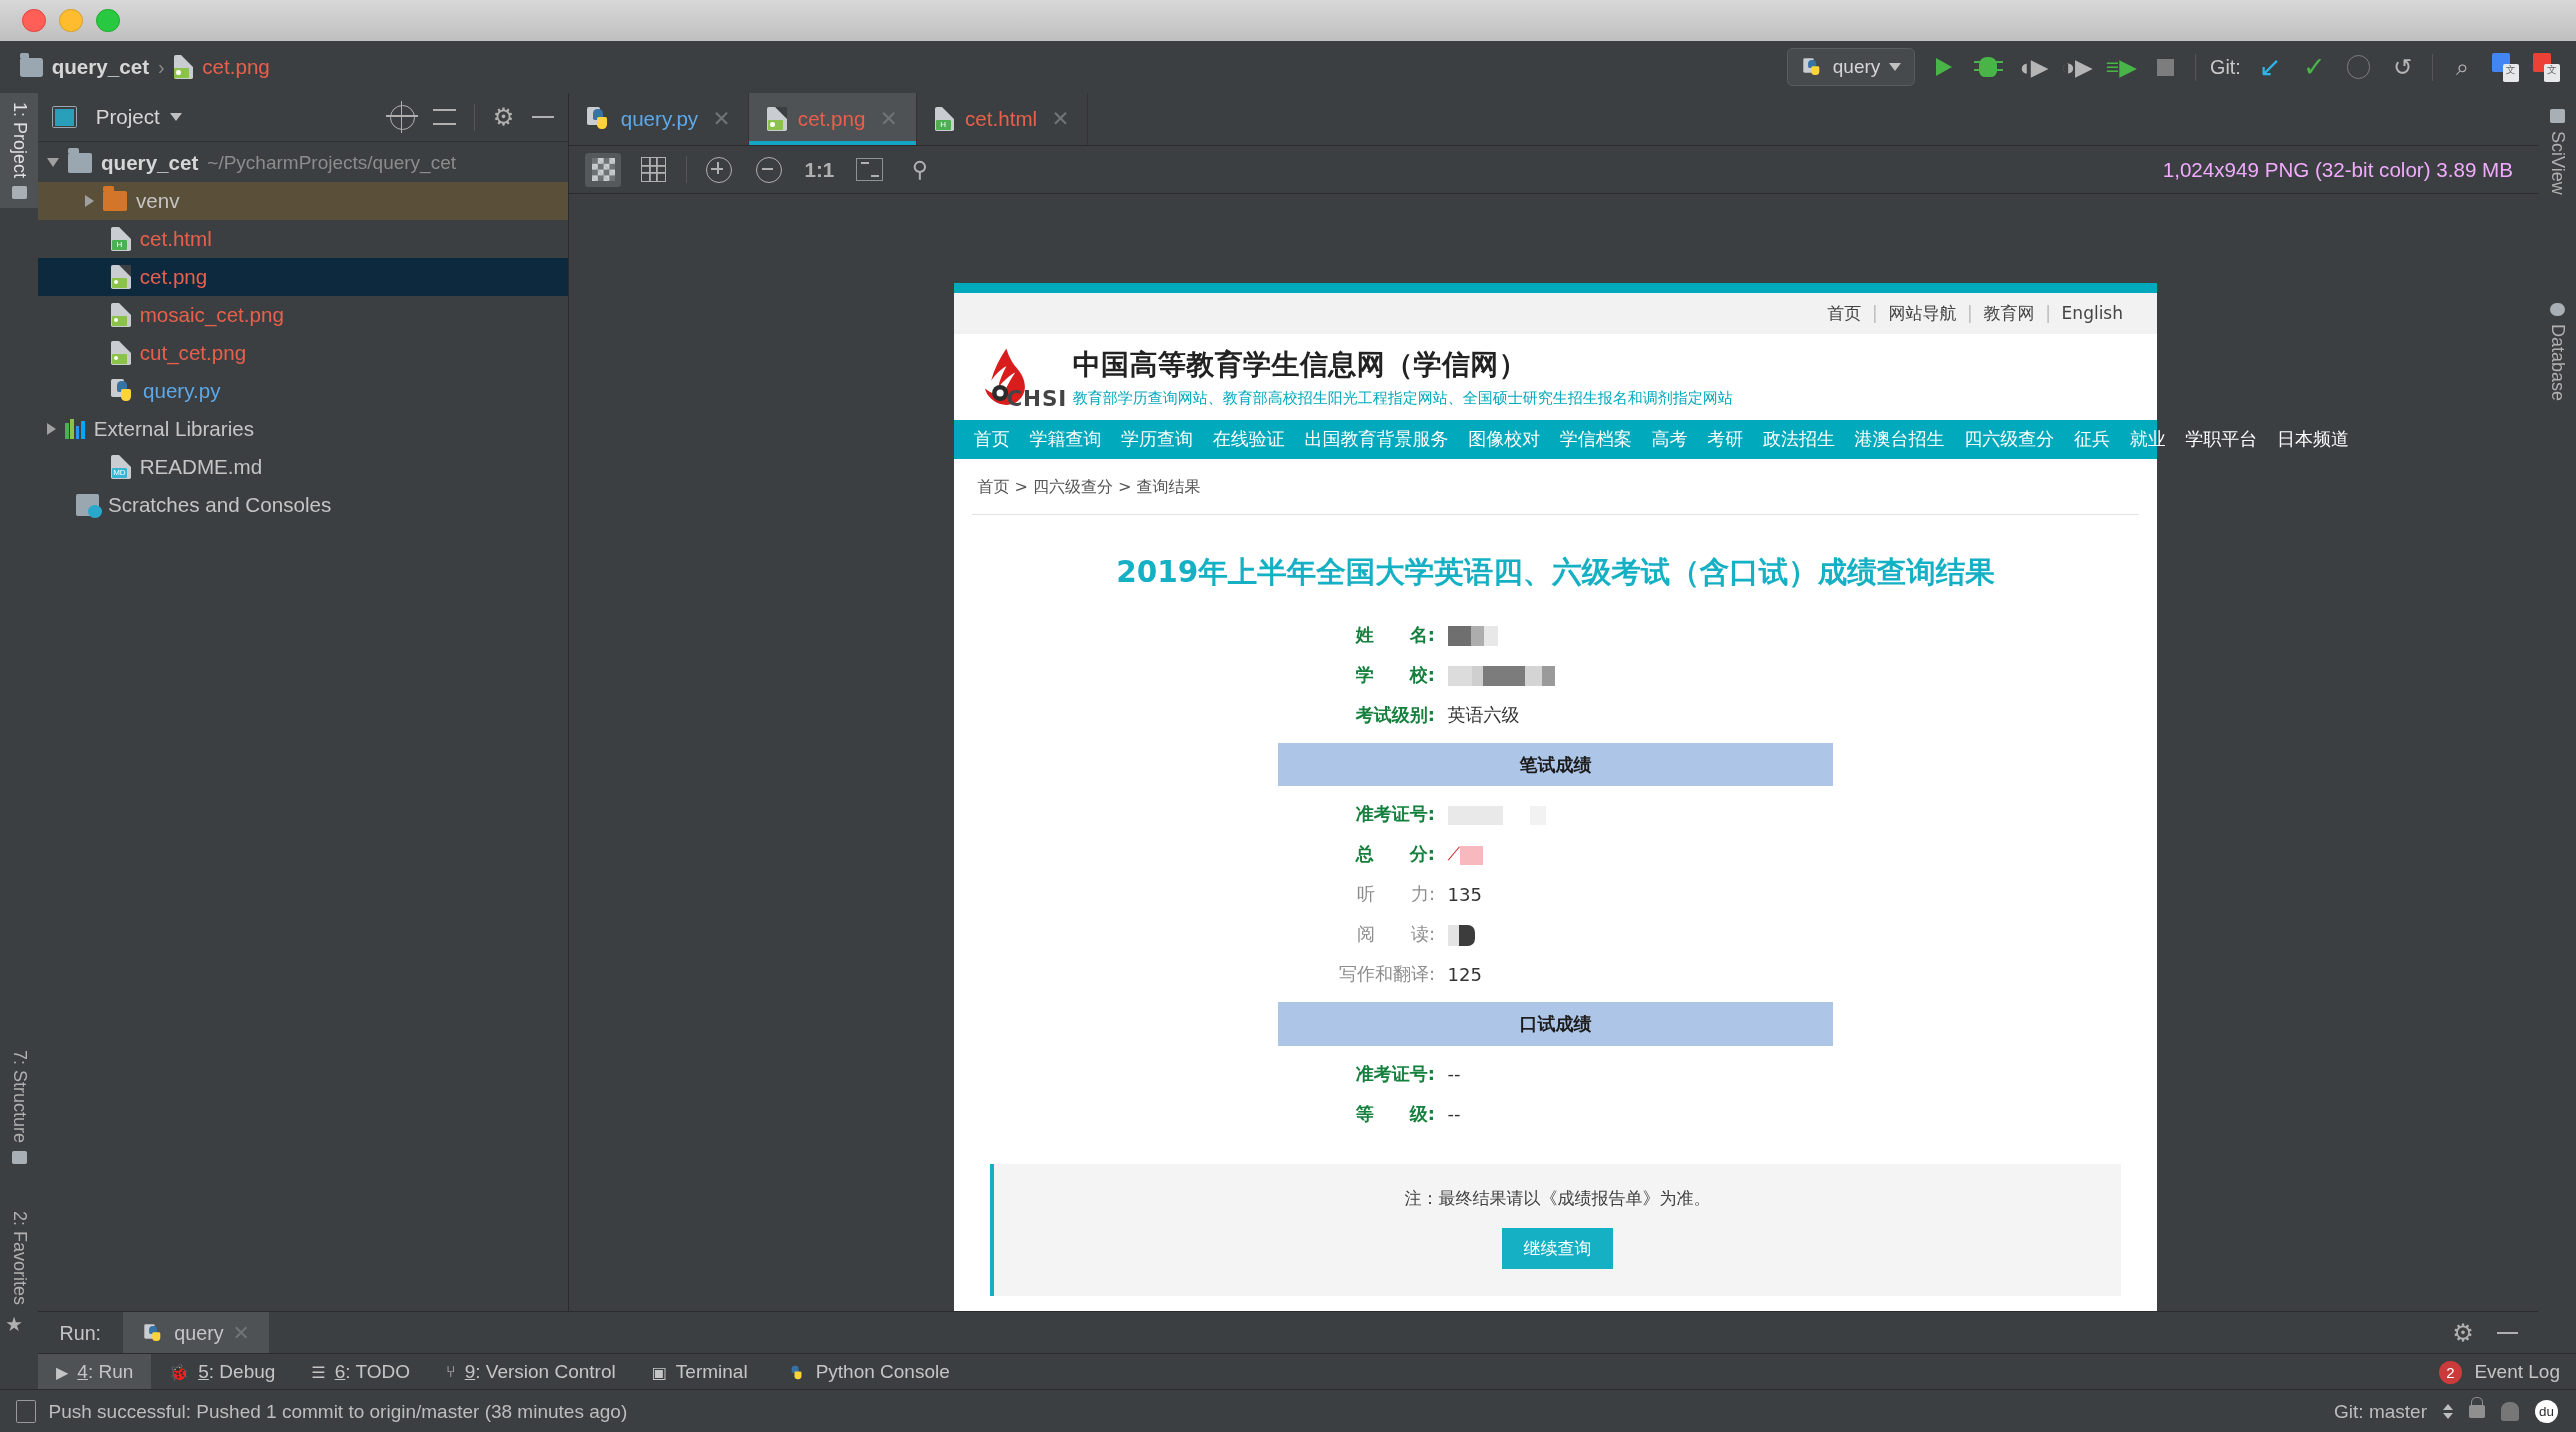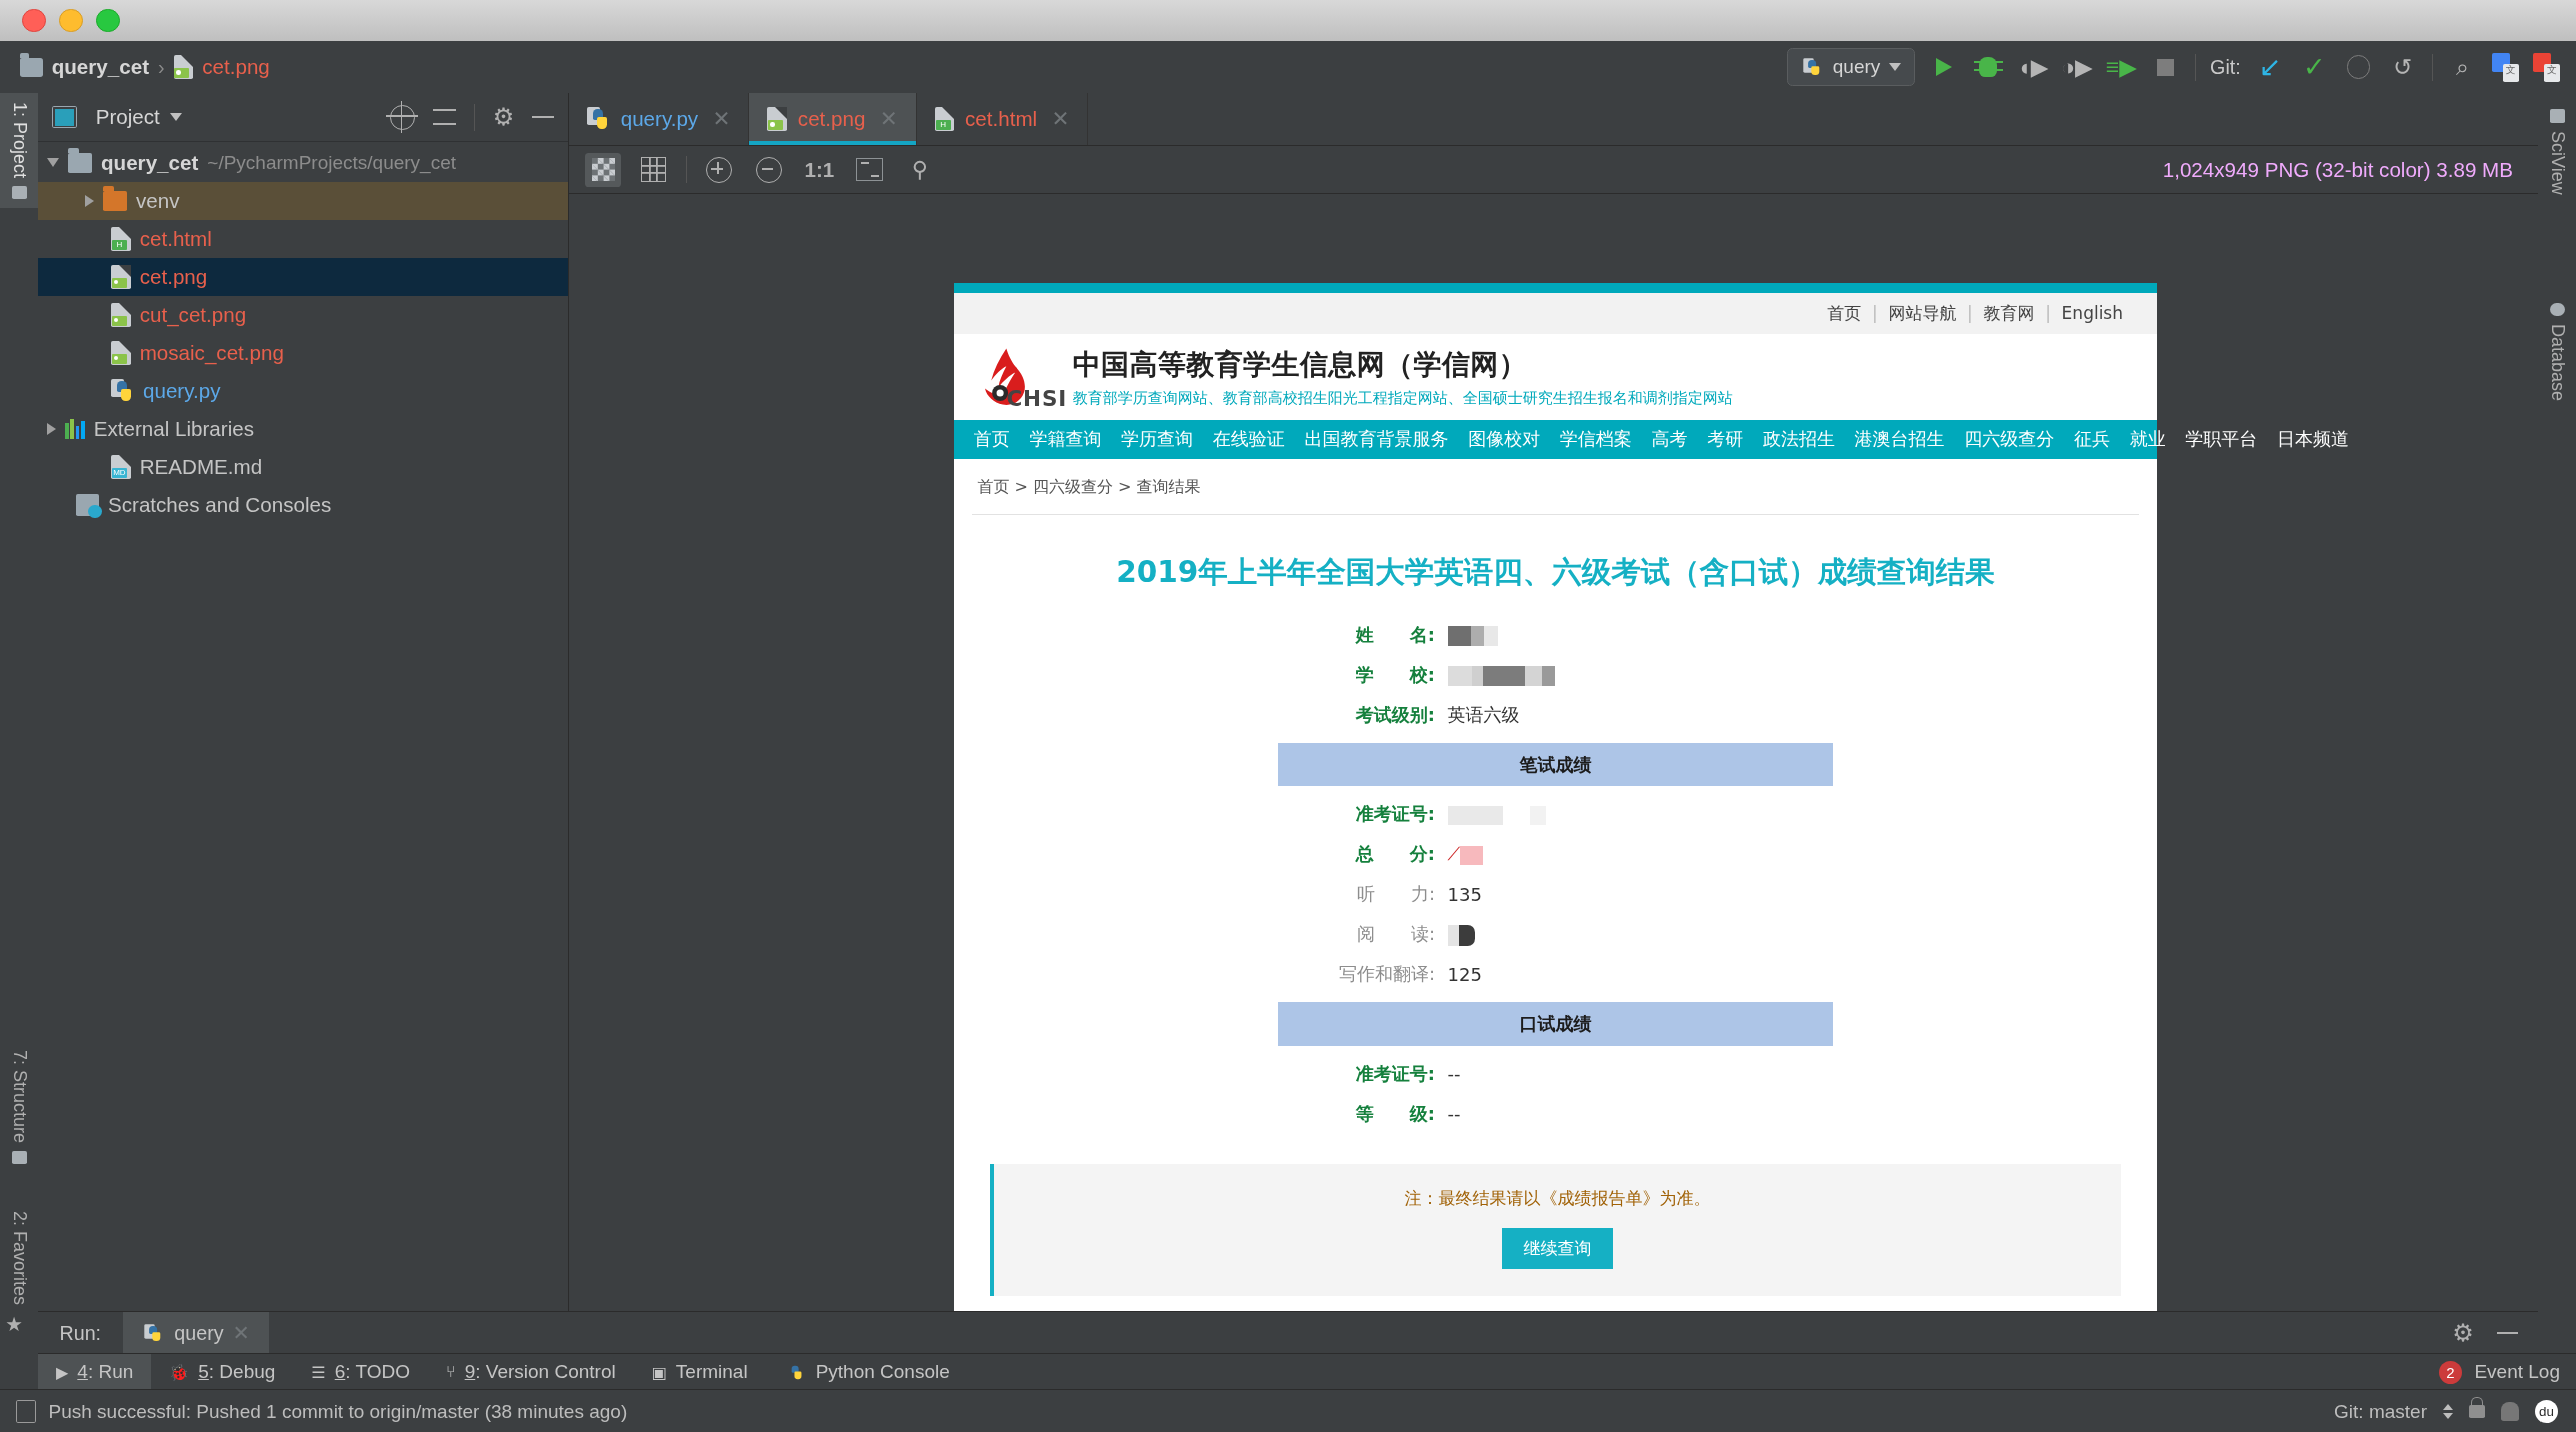--- a/index.html
+++ b/index.html
@@ -247,21 +247,21 @@
   .r-name { width: 50px; background: linear-gradient(90deg,#6f6f6f 0 45%, #adadad 45% 72%, #e8e8e8 72% 100%); }
   .r-school { width: 107px; height: 19.7px; background: linear-gradient(90deg,#dcdcdc 0 22%, #cfcfcf 22% 33%, #7c7c7c 33% 72%, #d4d4d4 72% 88%, #9a9a9a 88% 100%); }
   .r-ticket { width: 55px; background: #e9e9e9; }
   .r-ticket2 { width: 16px; background: #f2f2f2; margin-left: 27px; }
   .r-total { width: 23px; height: 19.7px; background: #f7b9bd; }
   .r-read { display:inline-block; width: 27px; height: 20.6px; background: linear-gradient(90deg,#e4e4e4 0 40%, #3c3c3c 40% 100%); border-radius:0 7.2px 7.2px 0; vertical-align: middle;}
   .note-box {
     margin: 38px 18px 0; background: #f4f4f4; border-left: 4.5px solid #15b0c4;
     padding: 23px 0 27px; text-align: center;
   }
-  .note-txt { font-size: 17px; color: #a16207; }
+  .note-txt { font-size: 17px; color: #404040; }
   .note-btn {
     margin-top: 18px; display: inline-block; background: #15b0c4; color: #fff;
     font-size: 17px; padding: 9px 21.5px;
   }
   .png-footsep { height: 29px; }
 
   
   .run-panel {
     position: absolute; left: 38px; right: 38px; bottom: 79px; height: 42px;
     background: #3c3f41; border-top: 0.9px solid #2b2b2b;
@@ -452,28 +452,28 @@
         <span class="file-ico">
             <span class="file-badge badge-png"></span>
           </span>
         <span class="t-red">cet.png</span>
       </div>
 
       <div class="tree-row" style="padding-left:73px;">
         <span class="file-ico">
             <span class="file-badge badge-png"></span>
           </span>
-        <span class="t-red">cut_cet.png</span>
+        <span class="t-red">mosaic_cet.png</span>
       </div>
 
       <div class="tree-row" style="padding-left:73px;">
         <span class="file-ico">
             <span class="file-badge badge-png"></span>
           </span>
-        <span class="t-red">mosaic_cet.png</span>
+        <span class="t-red">cut_cet.png</span>
       </div>
 
       <div class="tree-row" style="padding-left:73px;">
         <span class="py-ico">
             <i class="pf"></i>
             <i class="pa"></i>
             <i class="pb"></i>
           </span>
         <span class="t-blue">query.py</span>
       </div>

